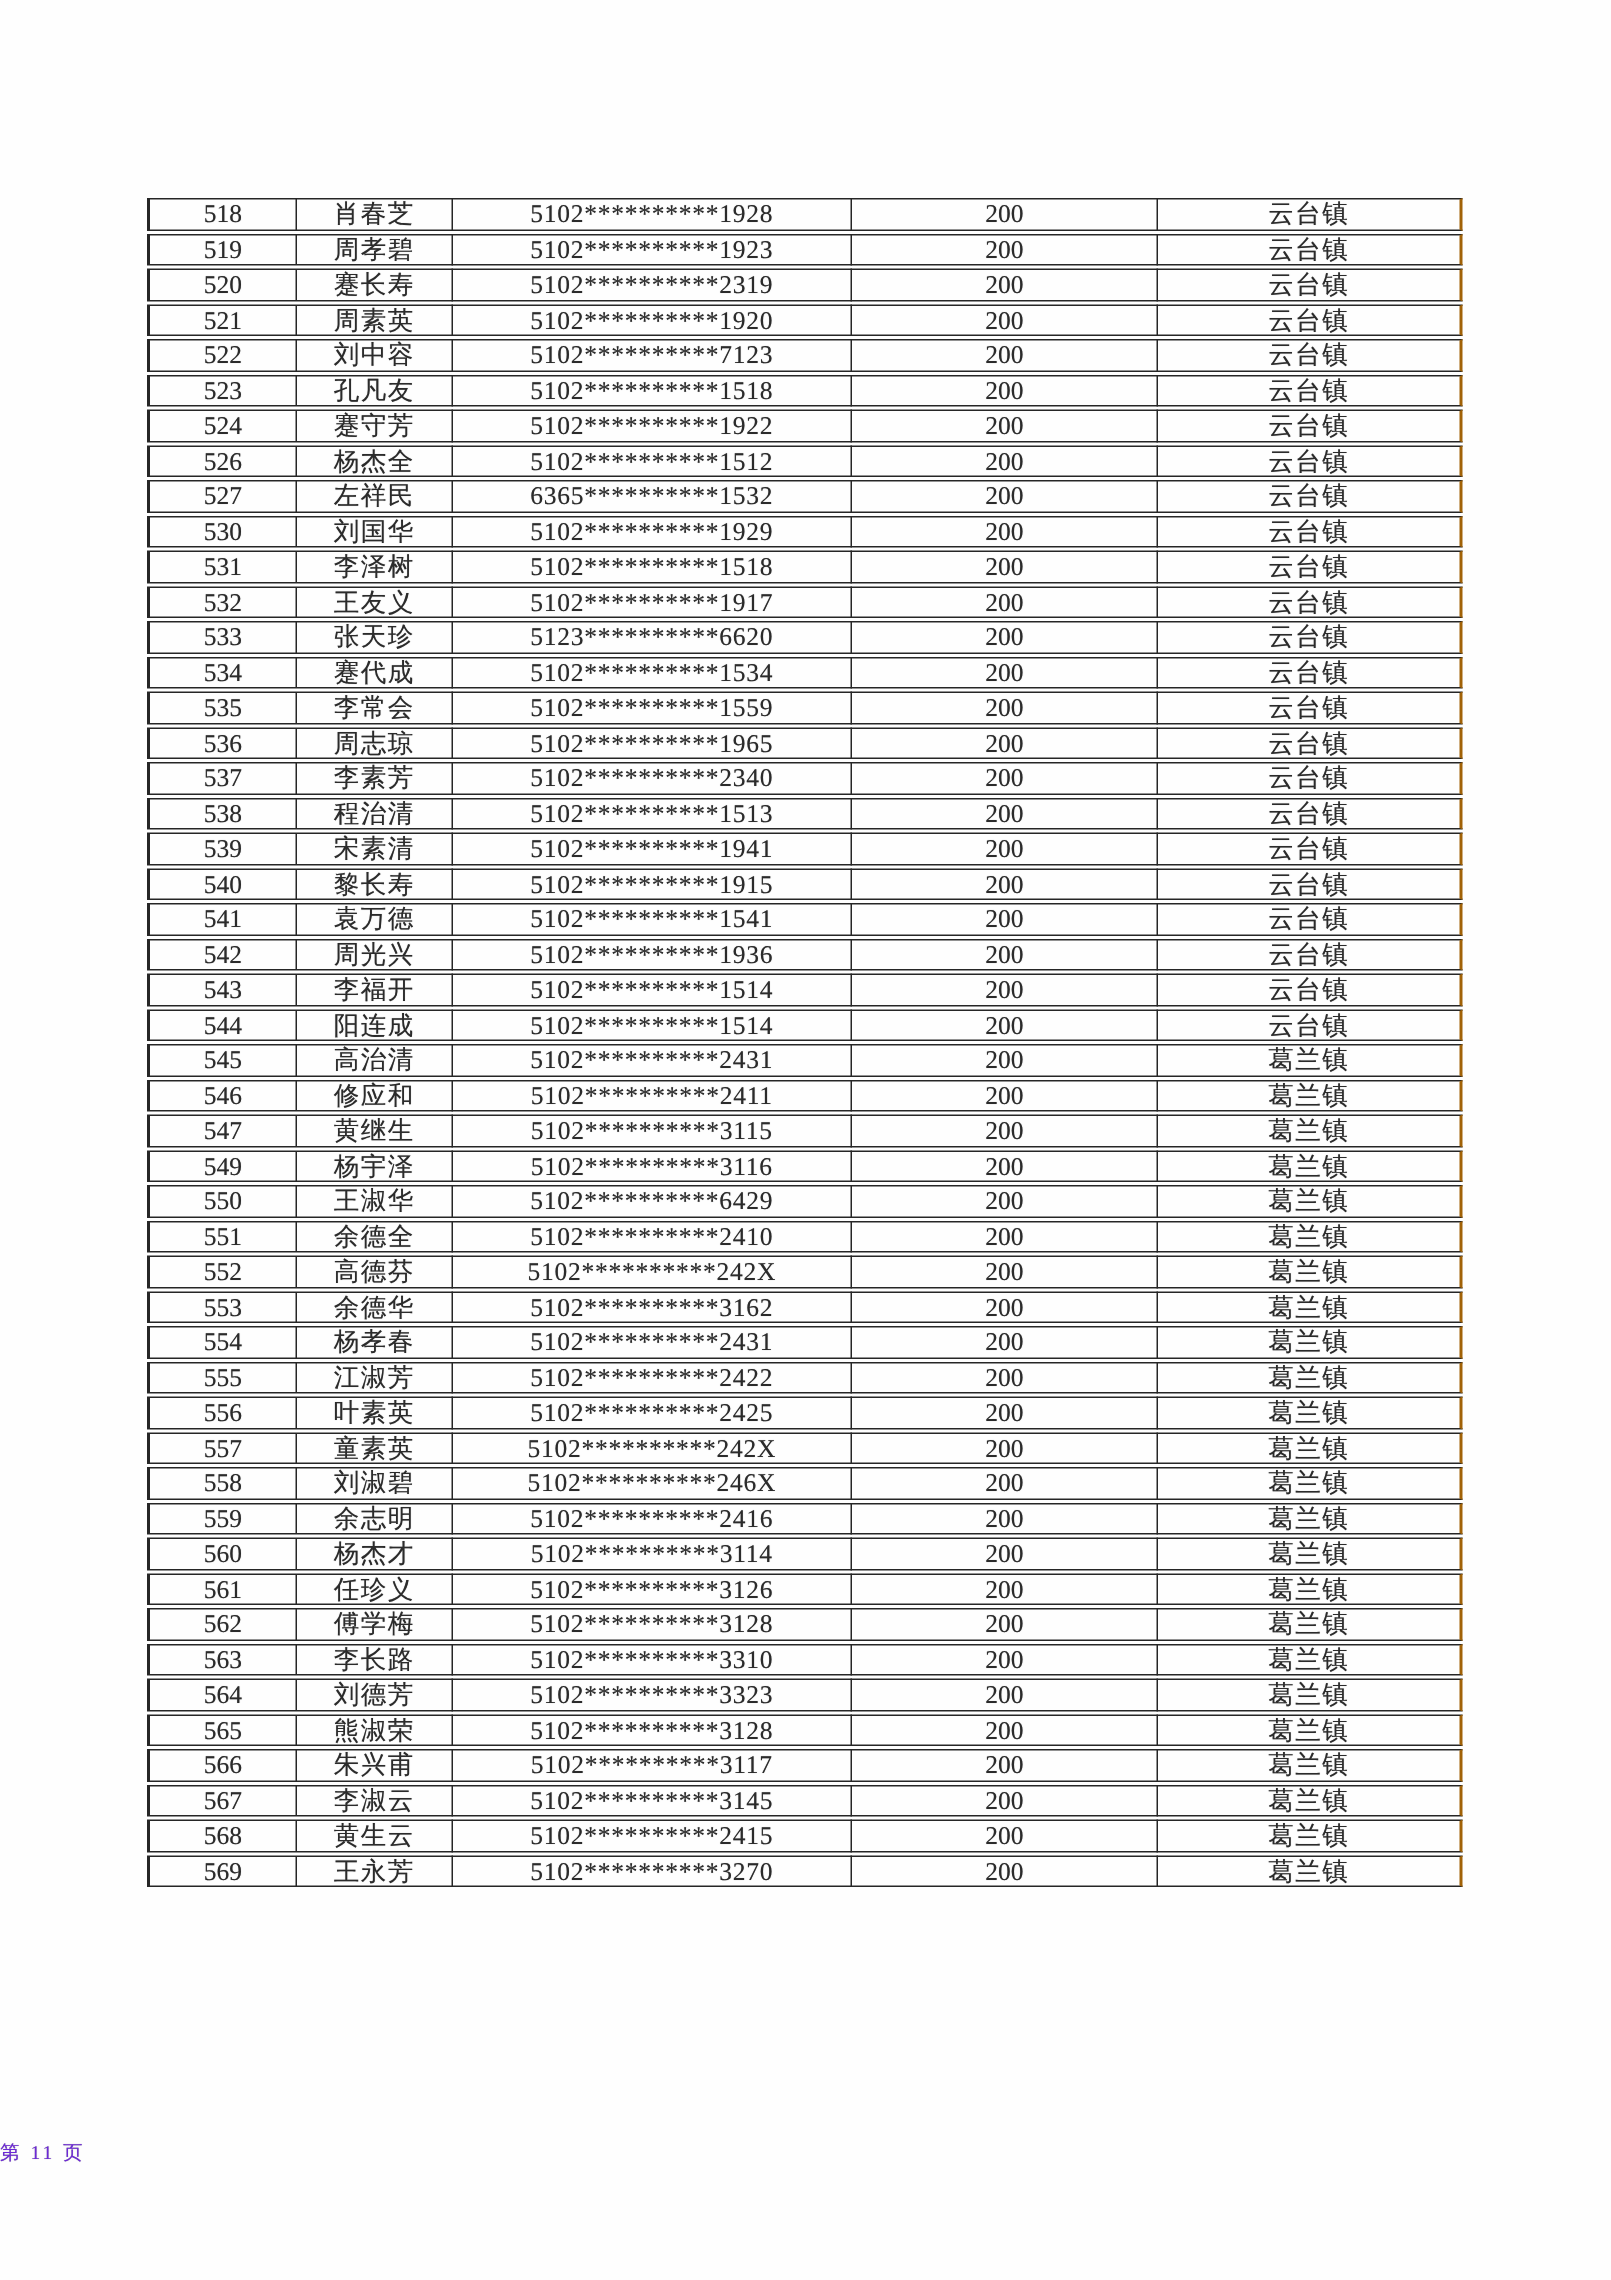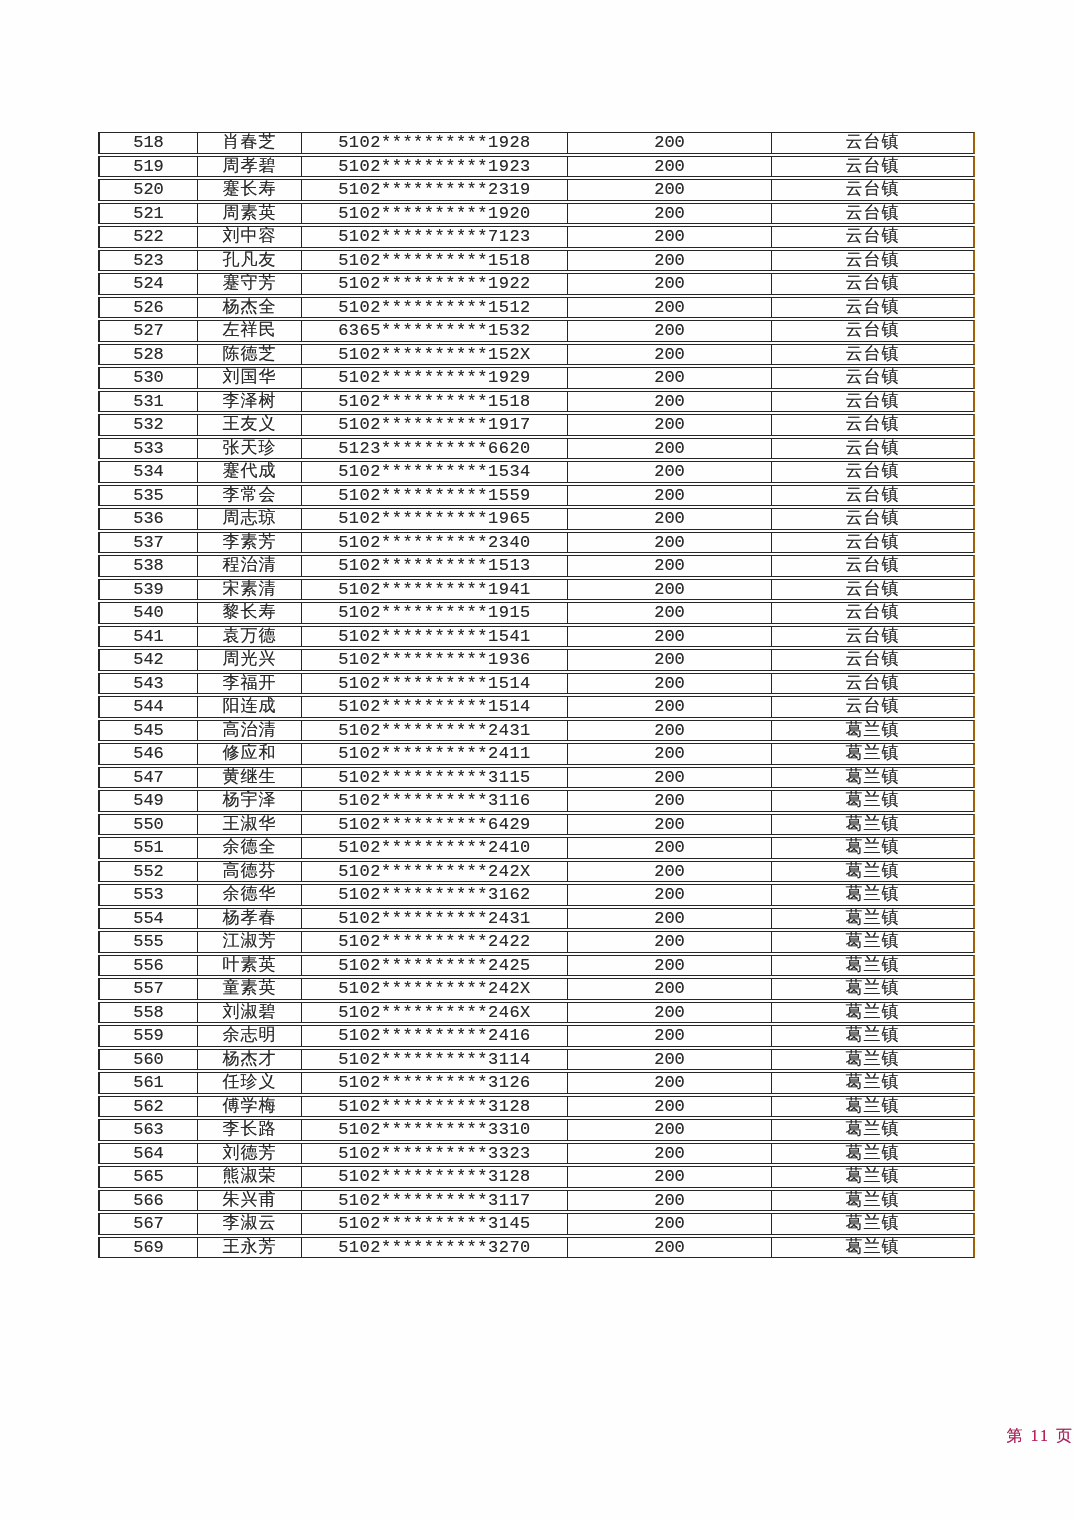--- a/index.html
+++ b/index.html
@@ -17,21 +17,20 @@
     overflow: hidden;
   }
   table.roster {
     position: absolute;
     left: 98px;
     top: 130px;
     width: 877px;
     table-layout: fixed;
     border-collapse: separate;
     border-spacing: 0 2.3px;
-    font-family: Liberation Mono, monospace;
   }
   table.roster td {
     box-sizing: border-box;
     height: 21.5px;
     padding: 0;
     text-align: center;
     vertical-align: middle;
     font-size: 17px;
     line-height: 1;
     white-space: nowrap;
@@ -50,24 +49,24 @@
   .col-serial { width: 100px; }
   .col-name   { width: 104px; letter-spacing: 1px; }
   .col-id     { width: 266px; font-size: 18px; letter-spacing: 0.5px; }
   .col-amount { width: 204px; }
   .col-town   { width: 203px; letter-spacing: 1px; }
   .footer {
     position: absolute;
     top: 1426px;
     left: 0;
     width: 100%;
-    text-align: right;
-    font-size: 16px;
+    text-align: left;
+    font-size: 13px;
     letter-spacing: 2px;
-    color: #be185d;
+    color: #6d28d9;
     text-shadow: 0 0 0.5px rgba(40,40,40,0.55);
   }
 </style>
 </head>
 <body>
 
 <div class="page">
   <table class="roster">
     <tbody>
         <tr>
@@ -127,27 +126,20 @@
           <td class="col-town">云台镇</td>
         </tr>
         <tr>
           <td class="col-serial">527</td>
           <td class="col-name">左祥民</td>
           <td class="col-id">6365**********1532</td>
           <td class="col-amount">200</td>
           <td class="col-town">云台镇</td>
         </tr>
         <tr>
-          <td class="col-serial">528</td>
-          <td class="col-name">陈德芝</td>
-          <td class="col-id">5102**********152X</td>
-          <td class="col-amount">200</td>
-          <td class="col-town">云台镇</td>
-        </tr>
-        <tr>
           <td class="col-serial">530</td>
           <td class="col-name">刘国华</td>
           <td class="col-id">5102**********1929</td>
           <td class="col-amount">200</td>
           <td class="col-town">云台镇</td>
         </tr>
         <tr>
           <td class="col-serial">531</td>
           <td class="col-name">李泽树</td>
           <td class="col-id">5102**********1518</td>
@@ -389,20 +381,27 @@
           <td class="col-serial">566</td>
           <td class="col-name">朱兴甫</td>
           <td class="col-id">5102**********3117</td>
           <td class="col-amount">200</td>
           <td class="col-town">葛兰镇</td>
         </tr>
         <tr>
           <td class="col-serial">567</td>
           <td class="col-name">李淑云</td>
           <td class="col-id">5102**********3145</td>
+          <td class="col-amount">200</td>
+          <td class="col-town">葛兰镇</td>
+        </tr>
+        <tr>
+          <td class="col-serial">568</td>
+          <td class="col-name">黄生云</td>
+          <td class="col-id">5102**********2415</td>
           <td class="col-amount">200</td>
           <td class="col-town">葛兰镇</td>
         </tr>
         <tr>
           <td class="col-serial">569</td>
           <td class="col-name">王永芳</td>
           <td class="col-id">5102**********3270</td>
           <td class="col-amount">200</td>
           <td class="col-town">葛兰镇</td>
         </tr>

